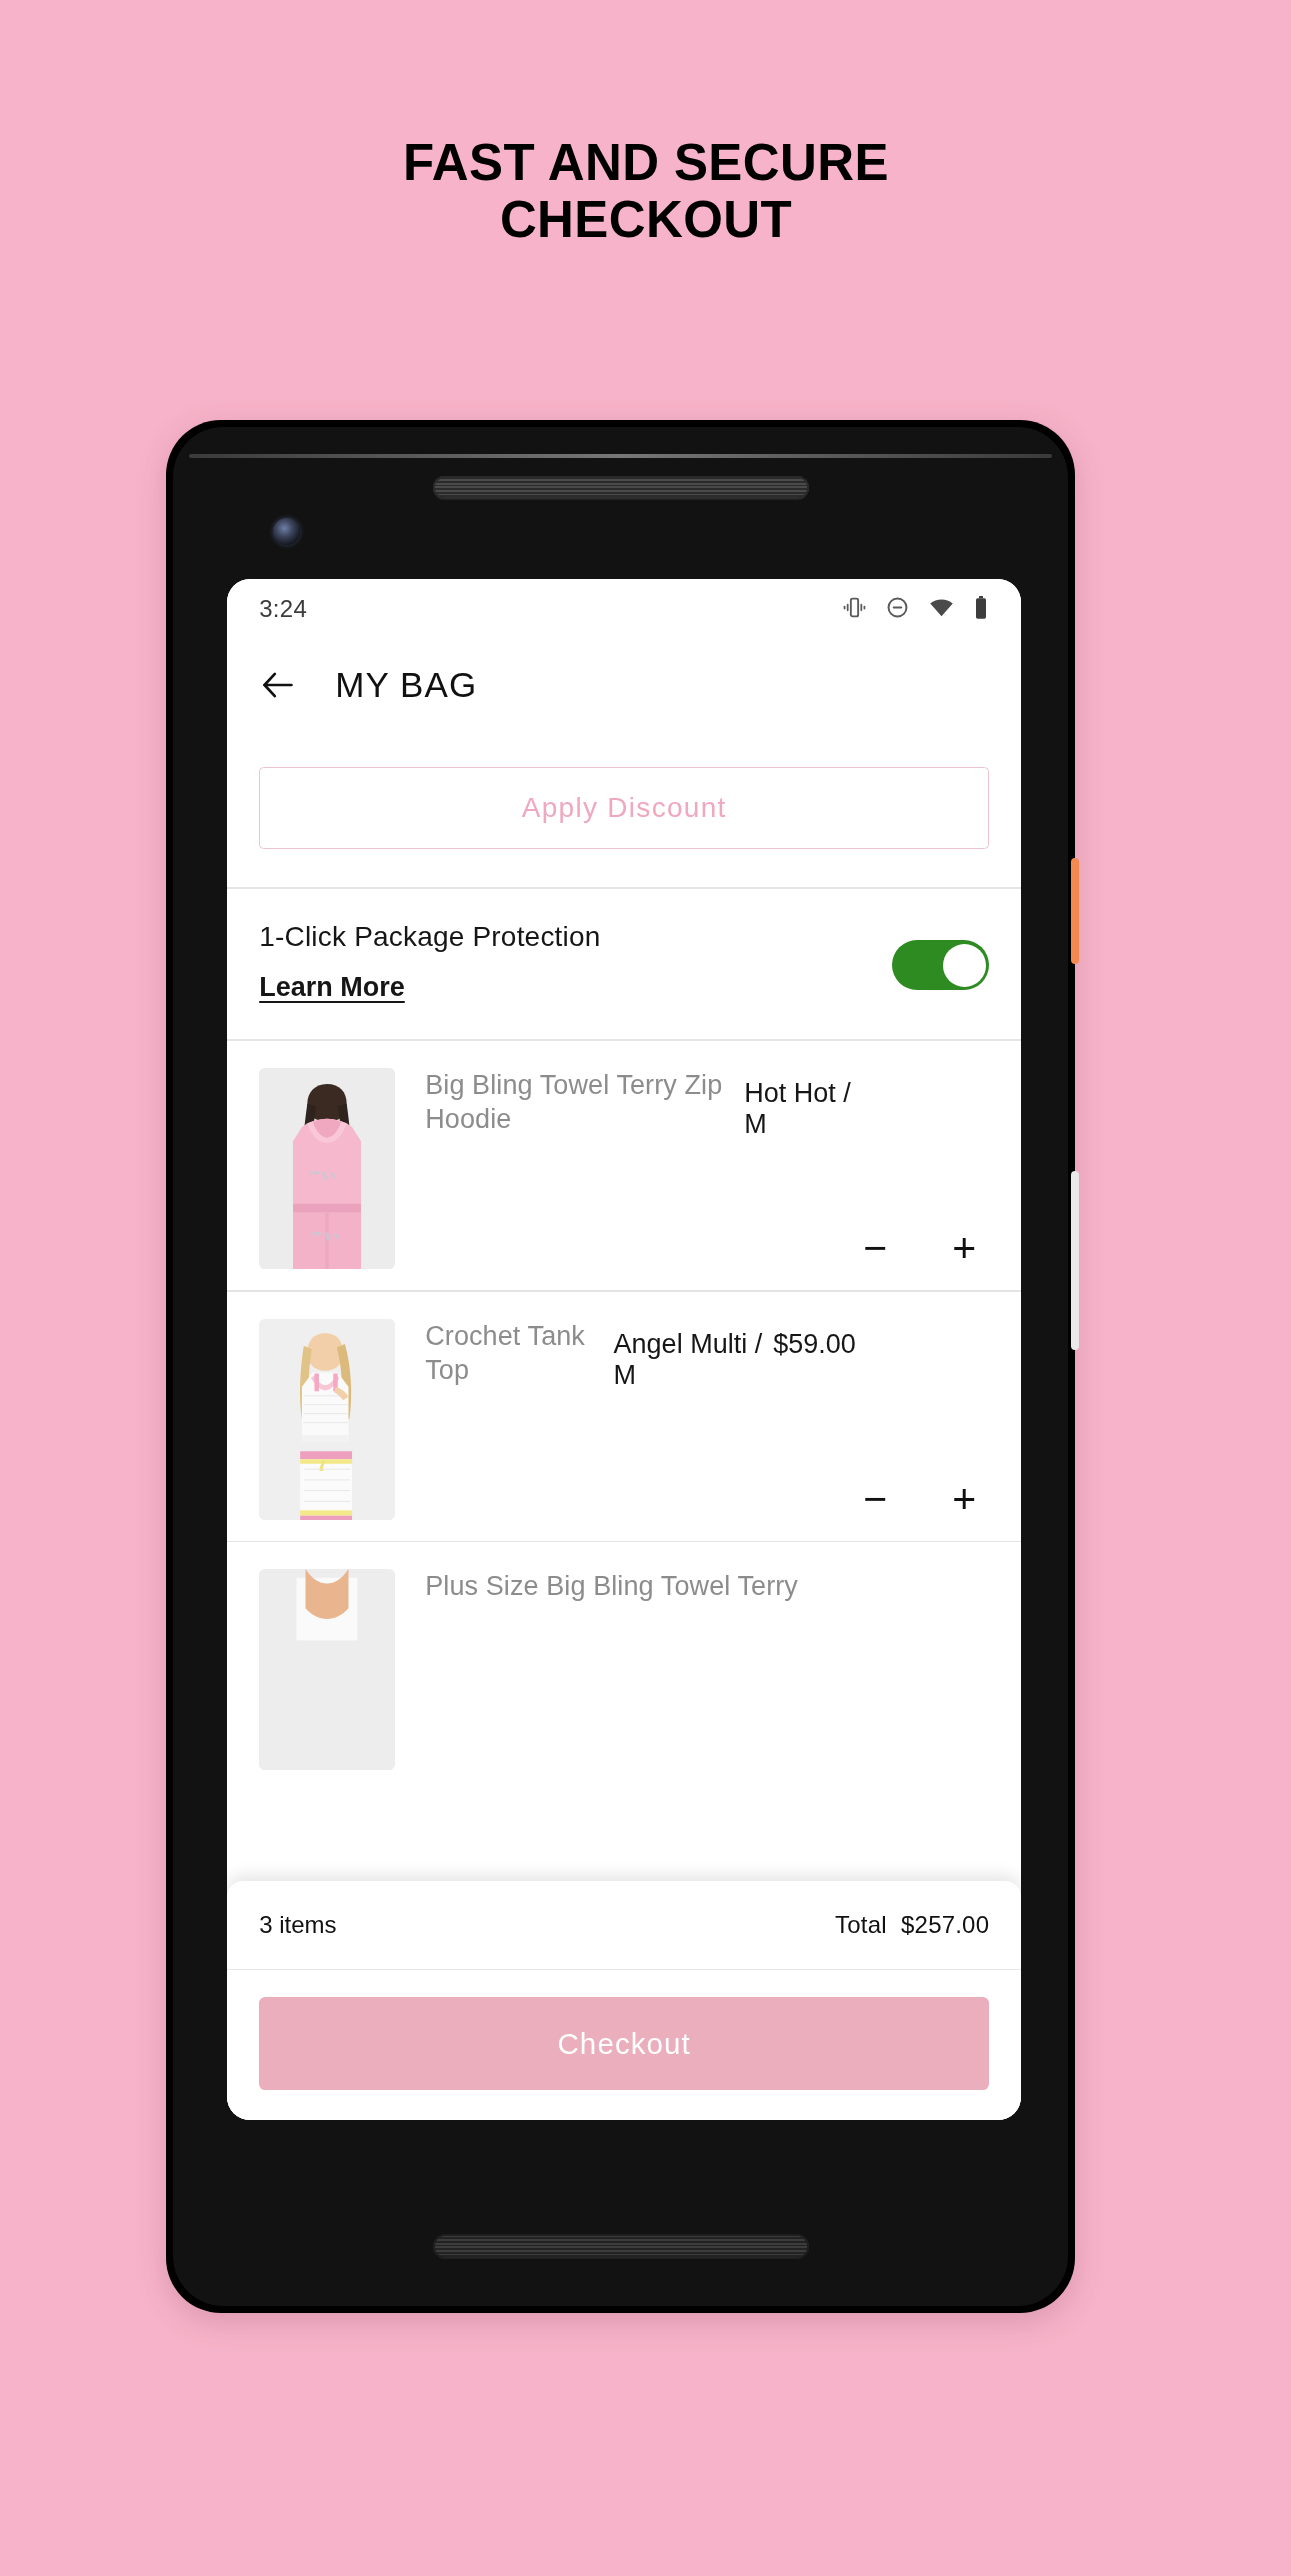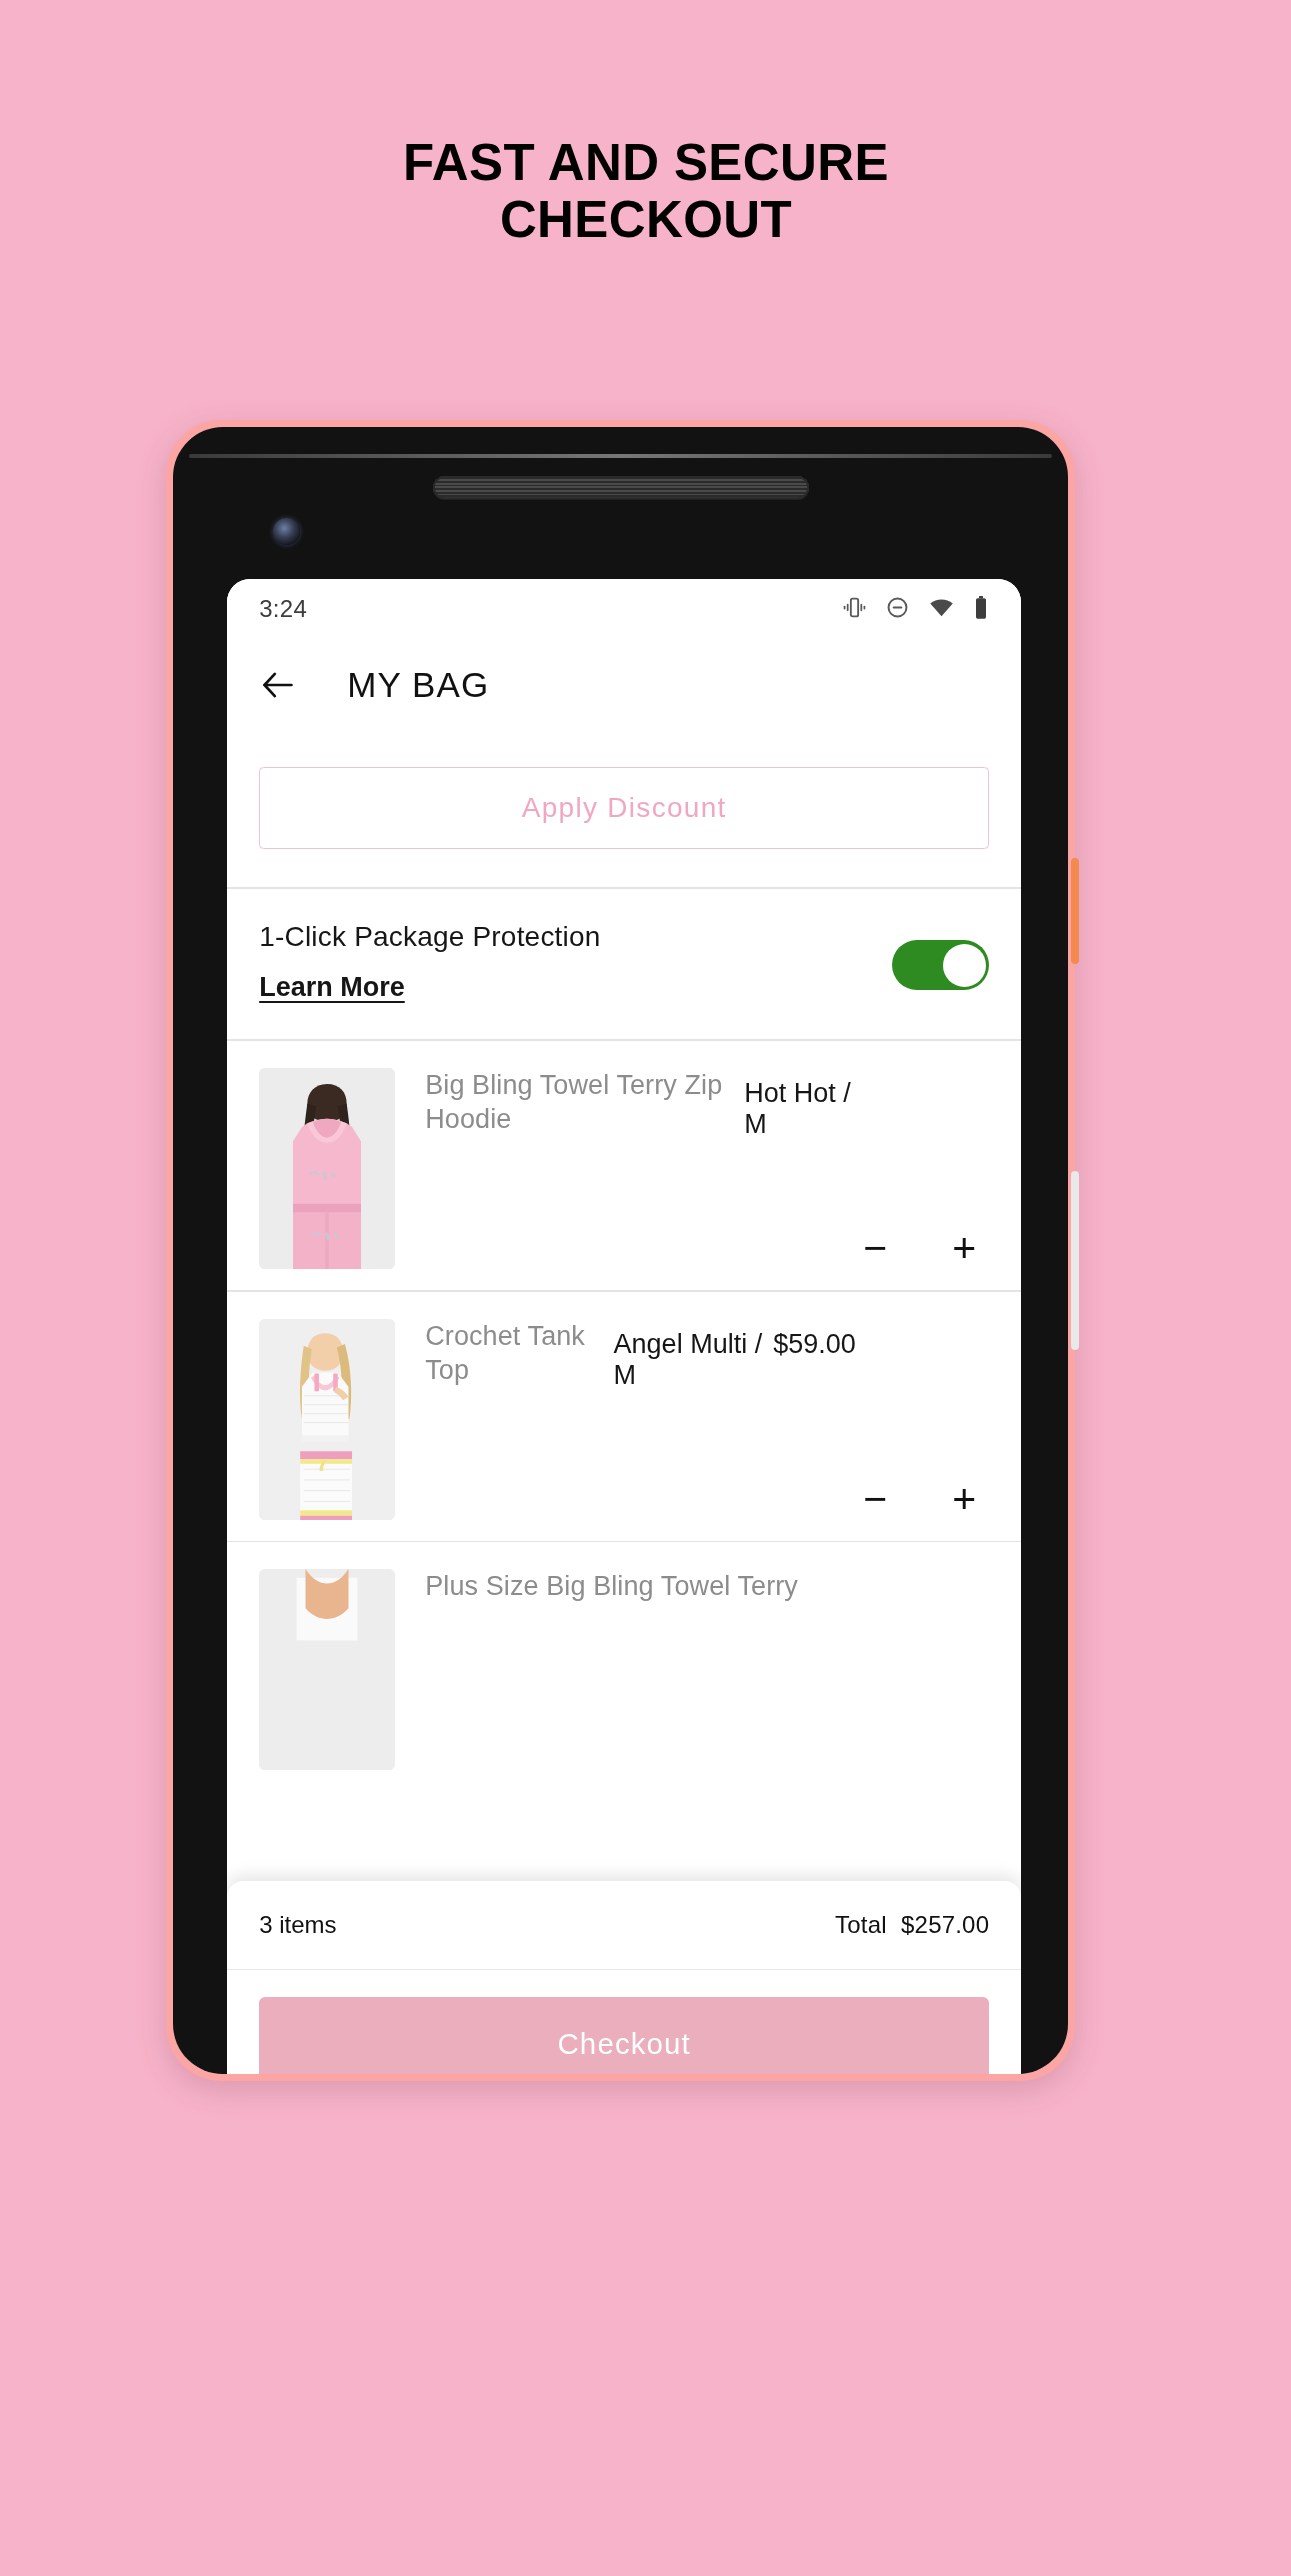--- a/index.html
+++ b/index.html
@@ -21,22 +21,22 @@
     font-size:51px;
     line-height:1.12;
     letter-spacing:0.4px;
   }
   .headline .line { display:block; }
 
   
   .phone-shell {
     position:absolute;
     left:166px; top:420px;
-    width:909px; height:1661px;
-    background:#fca5a5;
+    width:909px; height:1893px;
+    background:#000000;
     border-radius:55px;
     box-shadow:0 9px 30px rgba(120,60,80,.22);
   }
   .phone-body {
     position:absolute;
     left:7.2px; top:7.2px; right:7.2px; bottom:7.2px;
     background:#121212;
     border-radius:50px;
     overflow:hidden;
   }
@@ -101,21 +101,21 @@
     background:#fff;
   }
   .status-time { font-size:24px; color:#3c3c3c; letter-spacing:0.3px; }
   .status-icons { margin-left:auto; display:flex; align-items:center; gap:18px; }
   .ic { display:block; }
 
   
   .appbar {
     height:93px; flex:none;
     display:flex; align-items:center;
-    padding:0 32px; gap:50px;
+    padding:0 32px; gap:38px;
     background:#fff;
   }
   .back-arrow { width:38px; height:38px; flex:none; cursor:pointer; }
   .appbar-title {
     font-size:35px; color:#111; letter-spacing:1.1px;
     font-weight:400;
   }
 
   
   .content { flex:1; position:relative; overflow:hidden; background:#fff; }

